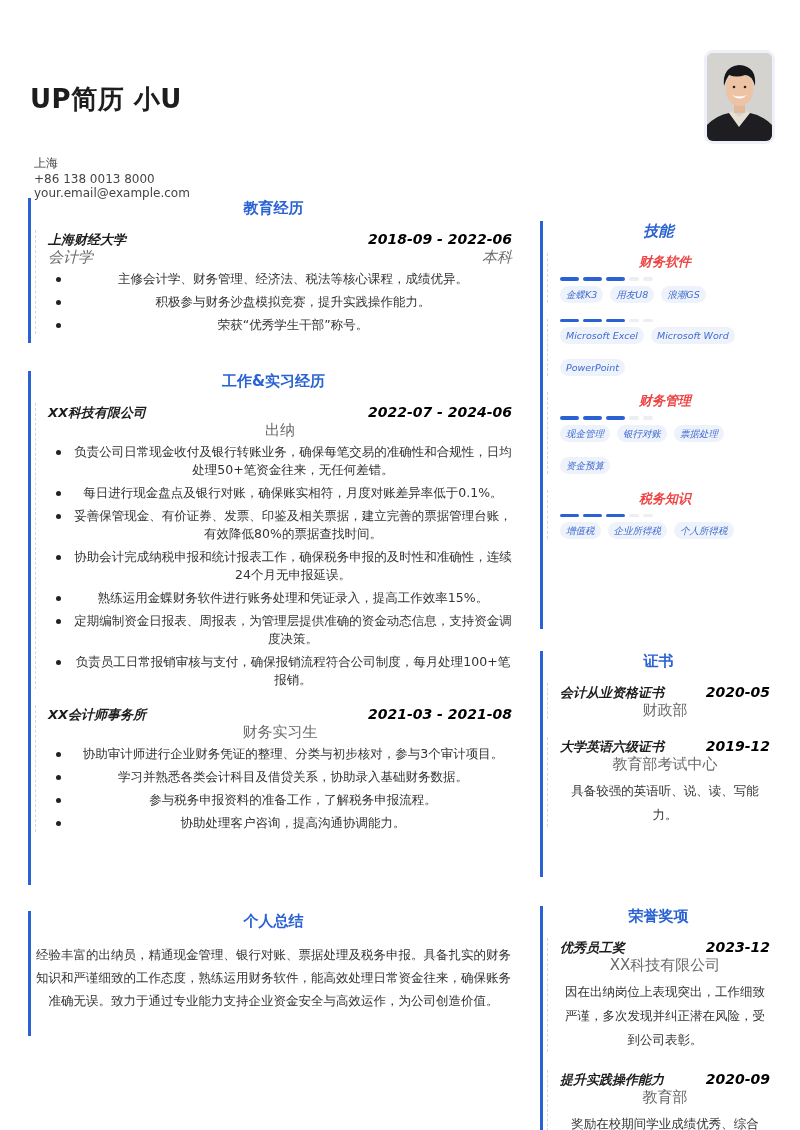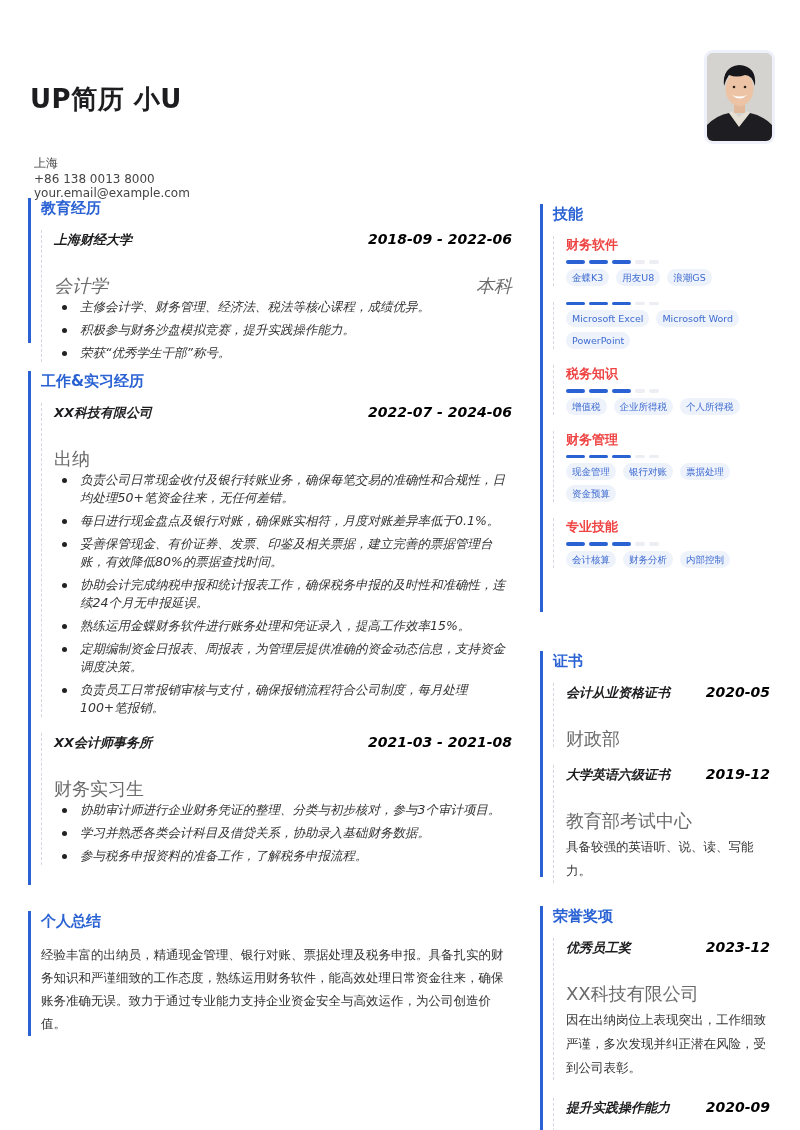--- a/index.html
+++ b/index.html
@@ -4,39 +4,39 @@
 <style>
   * { box-sizing: border-box; margin: 0; padding: 0; }
   body { width: 800px; height: 1130px; background: #ffffff; font-family: "DejaVu Sans", "Liberation Sans", sans-serif; color: #222; overflow: hidden; position: relative; }
   .page { position: absolute; left: 0; top: 0; width: 800px; height: 1026px; }
 
   .header-name { position: absolute; left: 30px; top: 82px; font-size: 26px; font-weight: bold; color: #1d1d1f; letter-spacing: 0.5px; }
   .contact { position: absolute; left: 34px; top: 155px; font-size: 12px; color: #444; display: flex; gap: 0; flex-direction: column; }
   .contact span { margin-right: 15px; }
   .photo { position: absolute; left: 707px; top: 53px; width: 65px; height: 88px; border-radius: 6px; background: #d7d6d3; overflow: hidden; box-shadow: 0 0 0 3px #eef1fa; }
 
-  .section { position: absolute; border-left: 3px solid #2a62d4; padding-left: 10px; }
+  .section { position: absolute; border-left: 3px solid #2a62d4; padding-left: 4px; text-align: center; }
   .sec-title { font-size: 15px; font-weight: bold; color: #2a62d4; margin-bottom: 12px; line-height: 20px; }
   .entry { border-left: 1px dashed #d4d8e0; padding-left: 12px; margin-left: 0px; }
   .row { display: flex; justify-content: space-between; align-items: baseline; font-style: italic; }
   .e-title { font-size: 13px; font-weight: bold; color: #1d1d1f; line-height: 18px; }
   .e-date { font-size: 14px; font-weight: bold; color: #000000; line-height: 18px; }
-  .e-sub { font-size: 18px; color: #6b6b6b; line-height: 17px; margin-top: 28px; }
+  .e-sub { font-size: 15px; color: #6b6b6b; line-height: 17px; }
   ul.bullets { list-style: none; margin-top: 4px; }
-  ul.bullets li { position: relative; padding-left: 26px; font-size: 12.5px; line-height: 18px; color: #333; margin-bottom: 5px; font-style: italic; }
+  ul.bullets li { position: relative; padding-left: 26px; font-size: 12.5px; line-height: 18px; color: #333; margin-bottom: 5px; }
   ul.bullets li::before { content: ""; position: absolute; left: 8px; top: 7px; width: 5px; height: 5px; border-radius: 50%; background: #222; }
 
   .summary { font-size: 12.5px; line-height: 23px; color: #333; }
 
   .skill-group { border-left: 1px dashed #d4d8e0; padding-left: 12px; margin-bottom: 16px; }
   .skill-name { font-size: 13px; font-weight: bold; color: #ef4444; line-height: 18px; margin-bottom: 6px; }
   .bars { display: flex; gap: 4px; margin-bottom: 5px; }
   .bar { width: 19px; height: 3.5px; border-radius: 2px; background: #2a62d4; }
   .bar.off { width: 10px; background: #eceef3; }
-  .tags { display: flex; flex-wrap: wrap; gap: 5px 7px; }
+  .tags { display: flex; flex-wrap: wrap; gap: 15px 7px; }
   .tag { font-size: 9.5px; color: #3d6bd0; background: #eef2fb; padding: 3px 6px; border-radius: 9px; line-height: 11px; }
 
   .side-entry { border-left: 1px dashed #d4d8e0; padding-left: 12px; margin-bottom: 18px; }
   .side-desc { font-size: 12.5px; line-height: 24px; color: #333; margin-top: 6px; }
 </style>
 </head>
 <body>
 
 <div class="page">
 
@@ -101,30 +101,31 @@
     <div class="entry" style="margin-top:16px;">
       <div class="row">
         <span class="e-title">XX会计师事务所</span>
         <span class="e-date">2021-03 - 2021-08</span>
       </div>
       <div class="e-sub">财务实习生</div>
       <ul class="bullets">
         <li>协助审计师进行企业财务凭证的整理、分类与初步核对，参与3个审计项目。</li>
         <li>学习并熟悉各类会计科目及借贷关系，协助录入基础财务数据。</li>
         <li>参与税务申报资料的准备工作，了解税务申报流程。</li>
+        <li>协助处理客户咨询，提高沟通协调能力。</li>
       </ul>
     </div>
   </div>
 
   <div class="section" style="left:28px; top:911px; width:484px; height:125px;">
     <div class="sec-title">个人总结</div>
     <div class="summary">经验丰富的出纳员，精通现金管理、银行对账、票据处理及税务申报。具备扎实的财务知识和严谨细致的工作态度，熟练运用财务软件，能高效处理日常资金往来，确保账务准确无误。致力于通过专业能力支持企业资金安全与高效运作，为公司创造价值。</div>
   </div>
 
-  <div class="section" style="left:540px; top:204px; width:230px; height:408px;">
+  <div class="section" style="left:540px; top:221px; width:230px; height:408px;font-style:italic;">
     <div class="sec-title">技能</div>
 
     <div class="skill-group">
       <div class="skill-name">财务软件</div>
       <div class="bars">
           <span class="bar"></span>
           <span class="bar"></span>
           <span class="bar"></span>
           <span class="bar off"></span>
           <span class="bar off"></span>
@@ -141,71 +142,56 @@
           <span class="bar"></span>
           <span class="bar"></span>
           <span class="bar"></span>
           <span class="bar off"></span>
           <span class="bar off"></span>
         </div>
       <div class="tags">
         <span class="tag">Microsoft Excel</span>
         <span class="tag">Microsoft Word</span>
         <span class="tag">PowerPoint</span>
-      </div>
-    </div>
-
-    <div class="skill-group">
-      <div class="skill-name">税务知识</div>
-      <div class="bars">
-          <span class="bar"></span>
-          <span class="bar"></span>
-          <span class="bar"></span>
-          <span class="bar off"></span>
-          <span class="bar off"></span>
-        </div>
-      <div class="tags">
-        <span class="tag">增值税</span>
-        <span class="tag">企业所得税</span>
-        <span class="tag">个人所得税</span>
       </div>
     </div>
 
     <div class="skill-group">
       <div class="skill-name">财务管理</div>
       <div class="bars">
           <span class="bar"></span>
           <span class="bar"></span>
           <span class="bar"></span>
           <span class="bar off"></span>
           <span class="bar off"></span>
         </div>
       <div class="tags">
         <span class="tag">现金管理</span>
         <span class="tag">银行对账</span>
         <span class="tag">票据处理</span>
         <span class="tag">资金预算</span>
       </div>
     </div>
 
-    <div class="skill-group" style="margin-bottom:0;">
-      <div class="skill-name">专业技能</div>
-      <div class="bars">
-          <span class="bar"></span>
-          <span class="bar"></span>
-          <span class="bar"></span>
-          <span class="bar off"></span>
-          <span class="bar off"></span>
-        </div>
-      <div class="tags">
-        <span class="tag">会计核算</span>
-        <span class="tag">财务分析</span>
-        <span class="tag">内部控制</span>
-      </div>
-    </div>
+    <div class="skill-group">
+      <div class="skill-name">税务知识</div>
+      <div class="bars">
+          <span class="bar"></span>
+          <span class="bar"></span>
+          <span class="bar"></span>
+          <span class="bar off"></span>
+          <span class="bar off"></span>
+        </div>
+      <div class="tags">
+        <span class="tag">增值税</span>
+        <span class="tag">企业所得税</span>
+        <span class="tag">个人所得税</span>
+      </div>
+    </div>
+
   </div>
 
   <div class="section" style="left:540px; top:651px; width:230px; height:226px;">
     <div class="sec-title">证书</div>
     <div class="side-entry">
       <div class="row">
         <span class="e-title">会计从业资格证书</span>
         <span class="e-date">2020-05</span>
       </div>
       <div class="e-sub">财政部</div>

